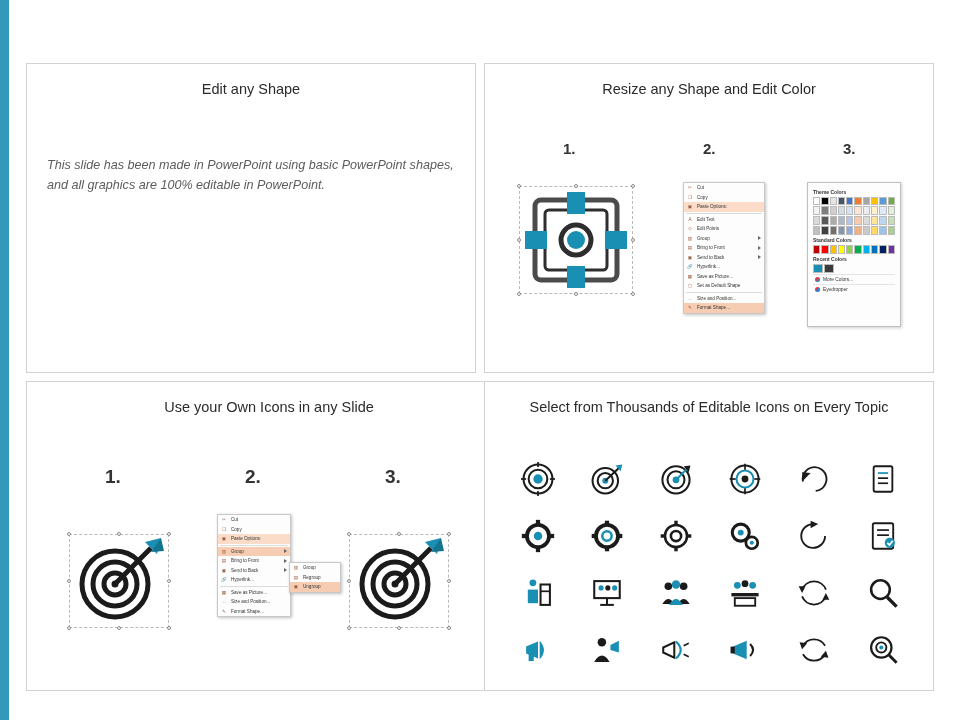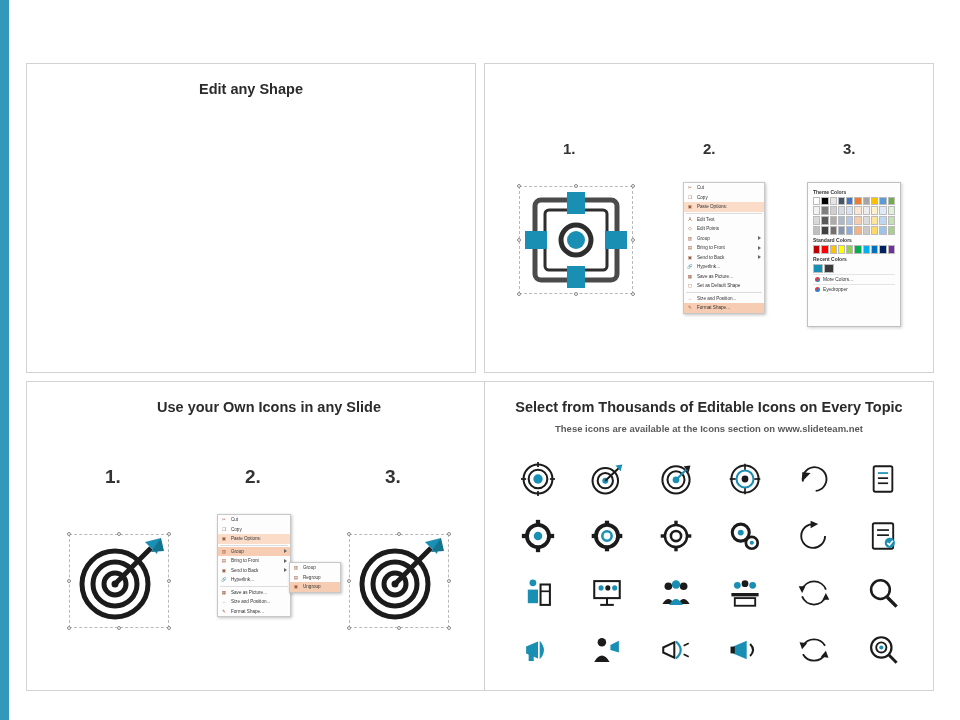--- a/index.html
+++ b/index.html
@@ -47,21 +47,21 @@
   .panel-tr { left: 484px; top: 63px;  width: 450px; height: 310px; }
   .panel-bl { left: 26px;  top: 381px; width: 486px; height: 310px; }
   .panel-br { left: 484px; top: 381px; width: 450px; height: 310px; padding-left: 48px; }
 
   .panel-title {
     position: absolute;
     left: 0; top: 17px;
     width: 100%;
     text-align: center;
     font-size: 14.5px;
-    font-weight: bold;
+    font-weight: normal;
     color: #2b2b2b;
   }
   .panel-subtitle {
     position: absolute;
     left: 0; top: 41px;
     width: 100%;
     text-align: center;
     font-size: 9.5px;
     font-weight: bold;
     color: #5a5a5a;
@@ -200,23 +200,25 @@
 </head>
 <body>
 
 <div class="slide">
 
   <div class="left-bar"></div>
 
 
   <div class="panel panel-tl">
     <div class="panel-title">Edit any Shape</div>
+    <div class="body-text p1">This slide has been made in PowerPoint using basic PowerPoint shapes, and all graphics are 100% editable in PowerPoint.</div>
   </div>
 
   <div class="panel panel-tr">
+    <div class="panel-title">Resize any Shape and Edit Color</div>
 
     <div class="step-num tr-num tr-n1">1.</div>
     <div class="step-num tr-num tr-n2">2.</div>
     <div class="step-num tr-num tr-n3">3.</div>
 
     <div class="figure" style="left:26px; top:116px; width:130px; height:120px;">
       <svg width="130" height="120" viewBox="0 0 130 120">
         <rect x="24" y="20" width="82" height="80" rx="6" fill="none" stroke="#4b4b4b" stroke-width="5"></rect>
         <rect x="34" y="30" width="62" height="60" rx="4" fill="none" stroke="#2e2e2e" stroke-width="3"></rect>
         <circle cx="65" cy="60" r="15" fill="none" stroke="#2e2e2e" stroke-width="5"></circle>
@@ -484,21 +486,20 @@
       <div class="handle" style="left:2px;  top:57px;"></div>
       <div class="handle" style="left:102px;top:57px;"></div>
       <div class="handle" style="left:2px;  top:104px;"></div>
       <div class="handle" style="left:52px; top:104px;"></div>
       <div class="handle" style="left:102px;top:104px;"></div>
     </div>
   </div>
 
   <div class="panel panel-br">
     <div class="panel-title">Select from Thousands of Editable Icons on Every Topic</div>
-    <div class="panel-subtitle">These icons are available  at the Icons section on  www.slideteam.net</div>
 
     <div class="icon-grid">
 
       <svg class="ic" viewBox="0 0 40 40">
         <circle cx="20" cy="20" r="17" fill="none" stroke="#1b1b1b" stroke-width="2.4"></circle>
         <circle cx="20" cy="20" r="11" fill="none" stroke="#1b1b1b" stroke-width="2.4"></circle>
         <circle cx="20" cy="20" r="5.5" fill="#1a8fb4"></circle>
         <line x1="20" y1="0" x2="20" y2="6" stroke="#1b1b1b" stroke-width="2"></line>
         <line x1="20" y1="34" x2="20" y2="40" stroke="#1b1b1b" stroke-width="2"></line>
         <line x1="0" y1="20" x2="6" y2="20" stroke="#1b1b1b" stroke-width="2"></line>

